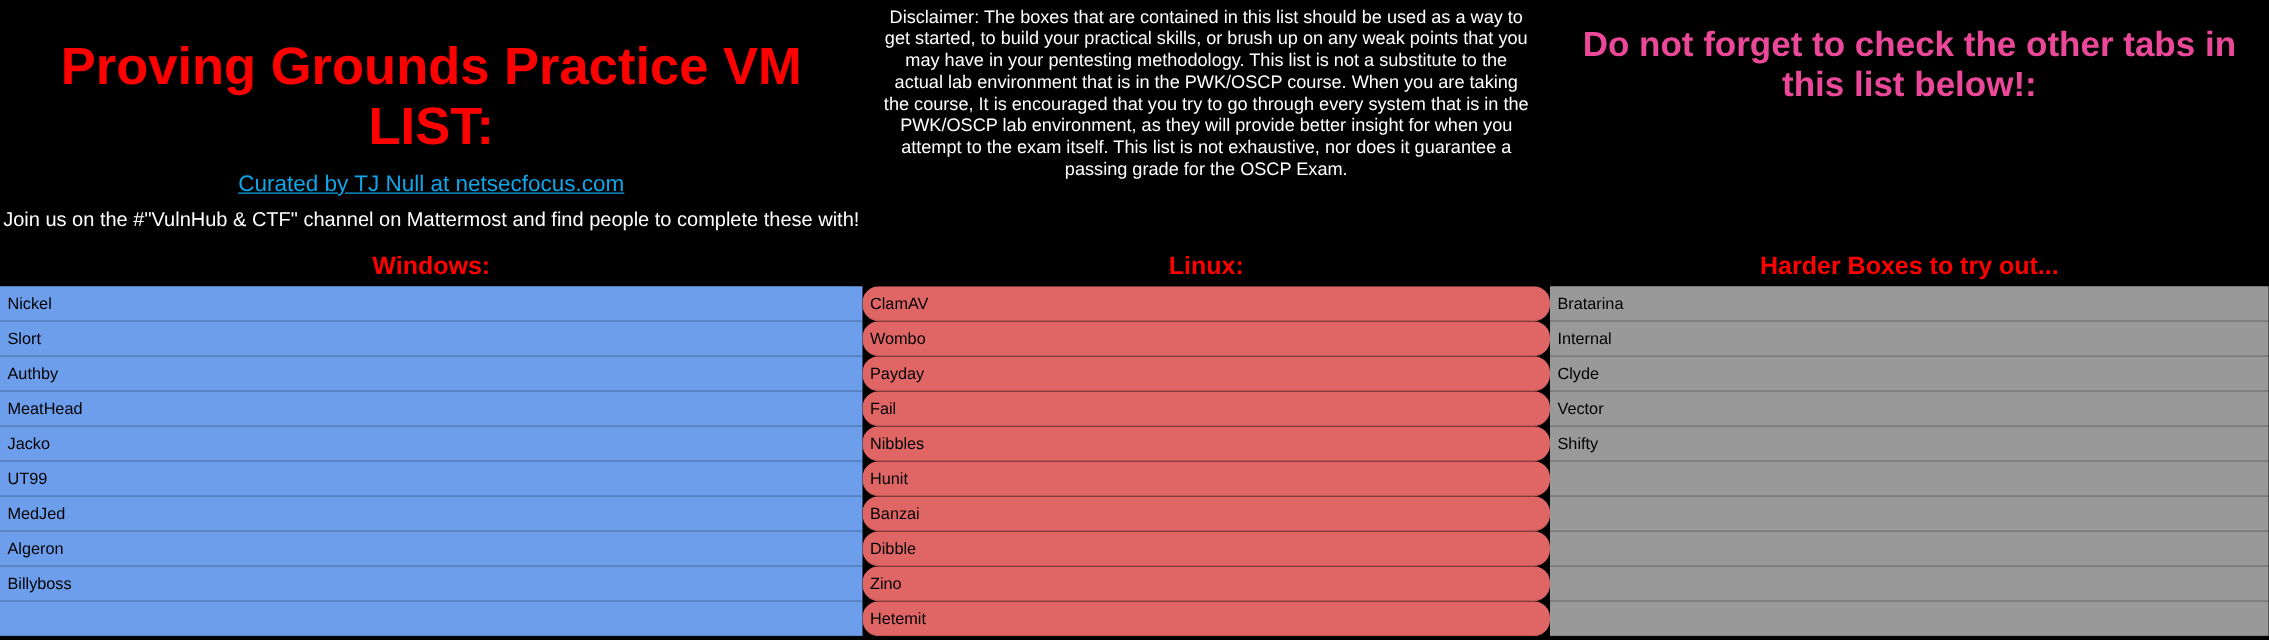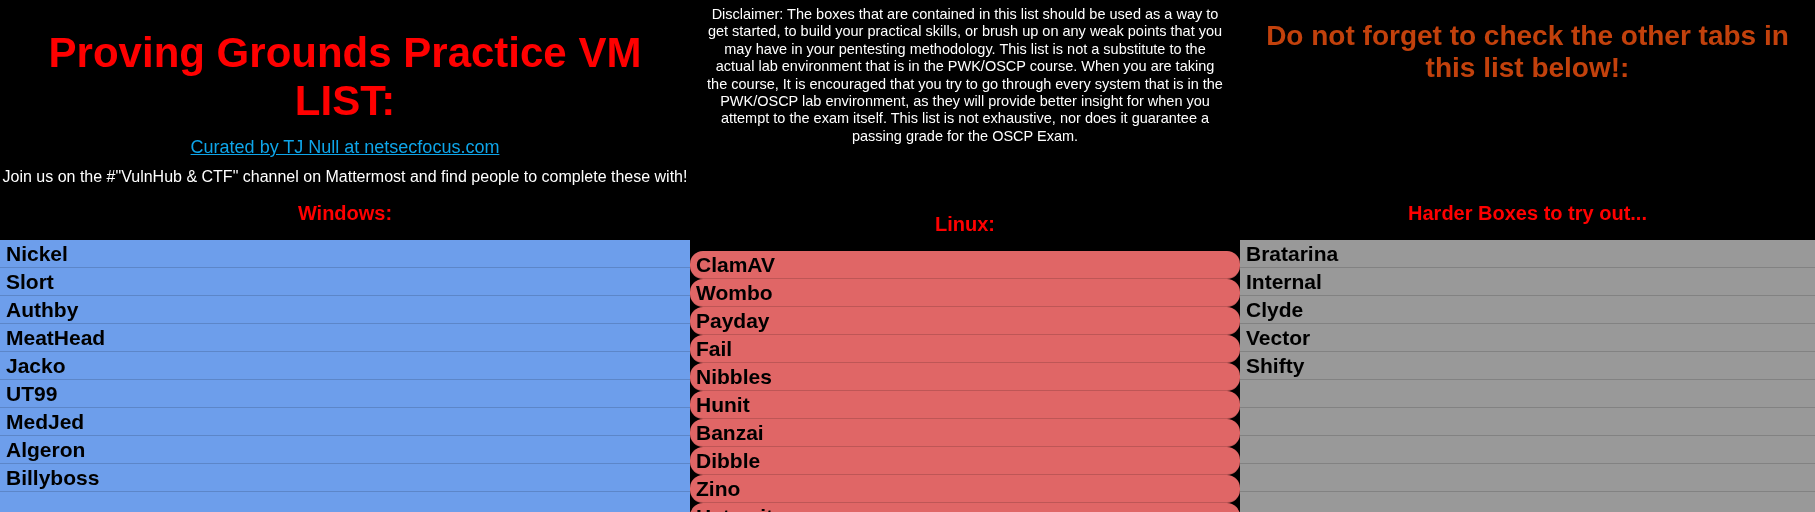--- a/index.html
+++ b/index.html
@@ -46,54 +46,54 @@
       line-height: 1.2;
       text-align: center;
       color: #fff;
     }
     .reminder-block {
       width: 575px;
       padding: 20px 8px;
       text-align: center;
     }
     .reminder-text {
-      color: #c2410c;
+      color: #ec4899;
       font-size: 28px;
       font-weight: bold;
       line-height: 1.15;
     }
     .headers-row {
       display: flex;
       width: 100%;
       background: #000;
     }
     .col-header {
       color: #ff0000;
       font-size: 20px;
       font-weight: bold;
       text-align: center;
       padding: 4px 0;
     }
     .col1 { width: 690px; }
-    .col2 { width: 550px; margin-top: 11px; }
+    .col2 { width: 550px; }
     .col3 { width: 575px; }
     .lists-row {
       display: flex;
       width: 100%;
     }
     .list-col {
       display: flex;
       flex-direction: column;
     }
     .cell {
       height: 28px;
       line-height: 28px;
       padding: 0 6px;
-      font-size: 21px;
-      font-weight: bold;
+      font-size: 13px;
+      font-weight: normal;
       color: #000;
       border-bottom: 1px solid rgba(0,0,0,0.15);
     }
     .blue { background: #6d9eeb; }
     .red { background: #e06666; border-radius: 13px; }
     .gray { background: #999999; }
   </style>
 </head>
 <body>
 

